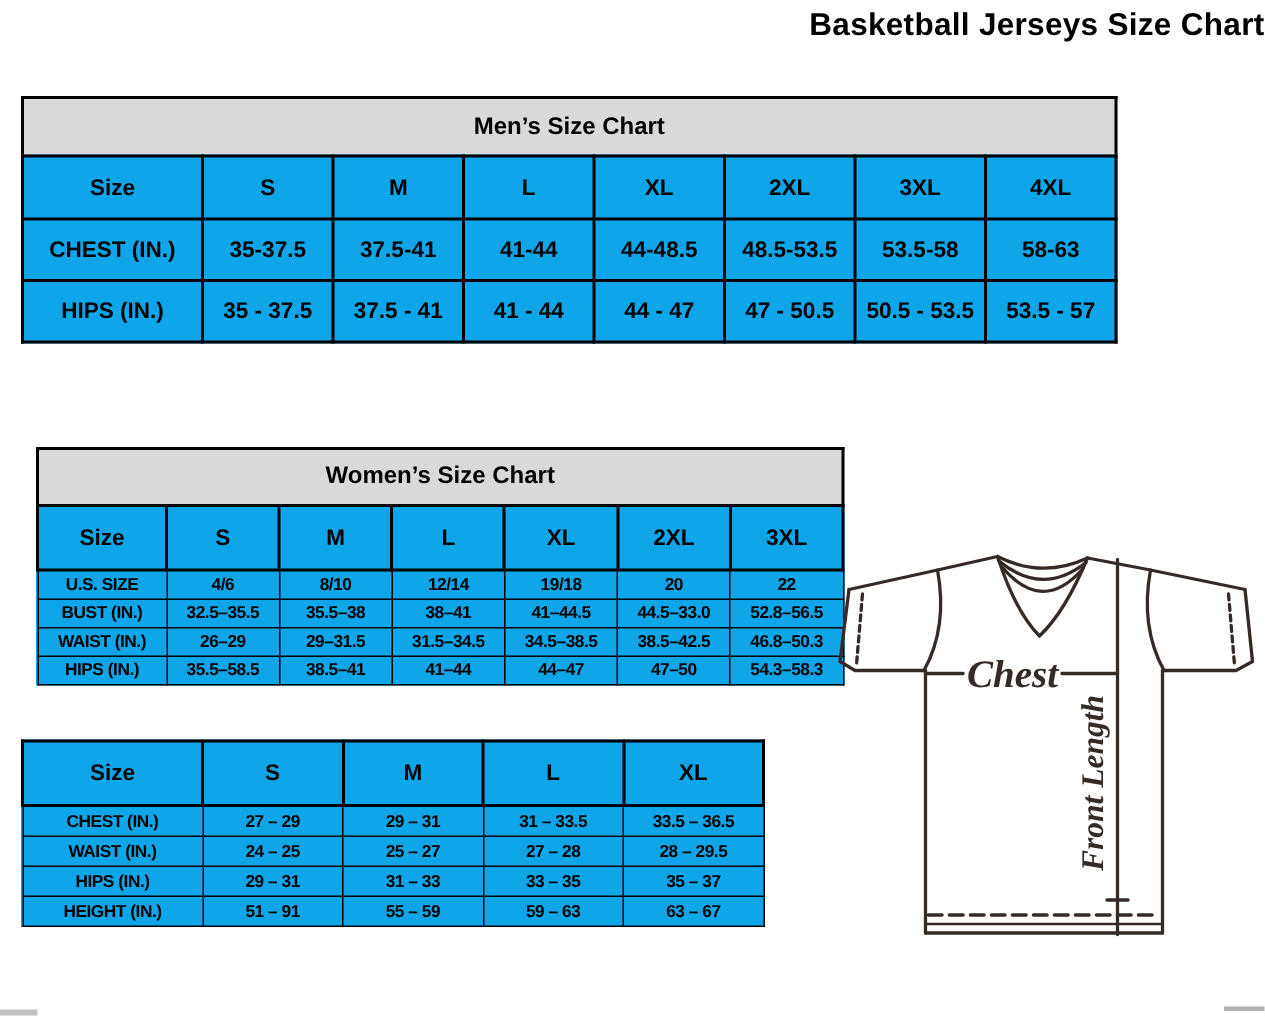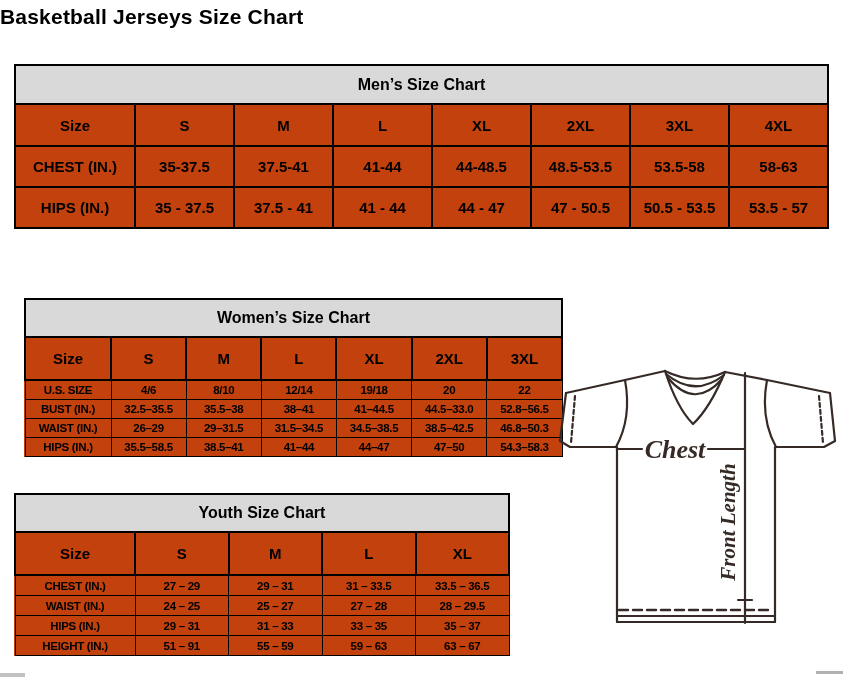--- a/index.html
+++ b/index.html
@@ -1,34 +1,34 @@
 <!DOCTYPE html>
 <html><head>
 <meta charset="utf-8">
 <style>
   html,body{margin:0;padding:0;}
   body{
     width:843px;height:679px;position:relative;background:#ffffff;
     font-family:"Liberation Sans", sans-serif;color:#000;overflow:hidden;
   }
   .page-title{
-    position:absolute;left:0;top:5px;width:843px;text-align:left;
+    position:absolute;left:0;top:5px;width:843px;text-align:right;
     font-size:21px;font-weight:bold;letter-spacing:0.2px;
   }
   .chart{position:absolute;}
   .band{
     background:#d9d9d9;border:2px solid #000;border-bottom:none;
     display:flex;align-items:center;justify-content:center;
     font-weight:bold;font-size:16px;
   }
-  table{border-collapse:collapse;table-layout:fixed;width:100%;background:#c2410c;}
+  table{border-collapse:collapse;table-layout:fixed;width:100%;background:#0ea5e9;}
   th,td{border:2px solid #000;text-align:center;vertical-align:middle;font-weight:bold;padding:0;}
 
   
-  .men{left:14px;top:64px;width:815px;border-radius:14px;}
+  .men{left:14px;top:64px;width:731px;border-radius:14px;}
   .men .band{height:37px;}
   .men col.label-col{width:120px;}
   .men thead th{height:40px;font-size:15px;}
   .men tbody th,.men tbody td{height:39px;font-size:15px;}
 
   
   .women{left:24px;top:298px;width:539px;}
   .women .band{height:36px;}
   .women col.label-col{width:86px;}
   .women thead th{height:41px;font-size:15px;}
@@ -167,21 +167,20 @@
           <td>41–44</td>
           <td>44–47</td>
           <td>47–50</td>
           <td>54.3–58.3</td>
         </tr>
       </tbody>
     </table>
 </section>
 
 <section class="chart youth">
-  <div class="band">Youth Size Chart</div>
   <table>
       <colgroup>
         <col class="label-col">
         <col class="size-col">
         <col class="size-col">
         <col class="size-col">
         <col class="size-col">
       </colgroup>
       <thead>
         <tr>

